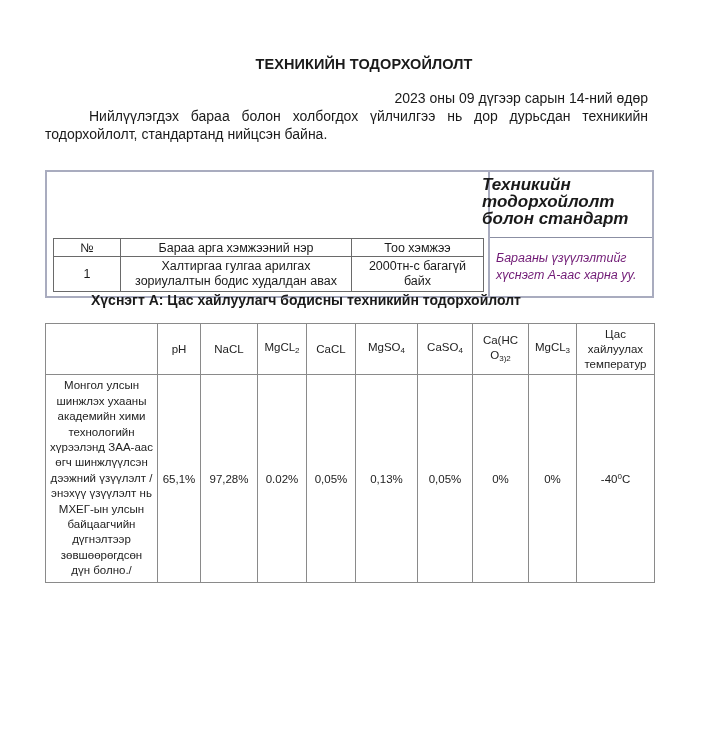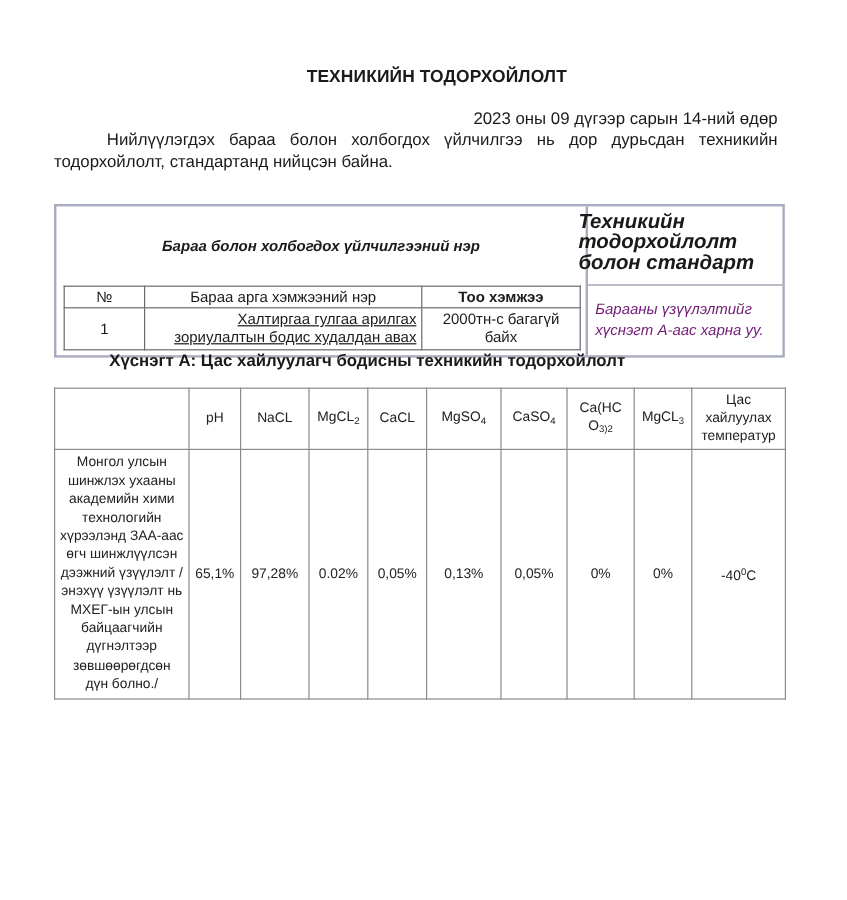--- a/index.html
+++ b/index.html
@@ -22,22 +22,22 @@
   .t1-divider-h-right { position: absolute; left: 443px; top: 65px; width: 162px; height: 1px; background: #8b8fa3; }
   .t1-right-head { position: absolute; left: 435px; top: 4px; width: 162px; text-align: left;
                    font-weight: bold; font-style: italic; font-size: 17px; line-height: 17px; }
   .t1-right-body { position: absolute; left: 449px; top: 78px; width: 156px; font-style: italic;
                    font-size: 12.5px; line-height: 17px; color: #701a75; }
   table.inner { position: absolute; left: 6px; top: 66px; width: 431px; border-collapse: collapse;
                 font-size: 12.5px; }
   table.inner td { border: 1px solid #6a6a6a; text-align: center; padding: 0 4px; }
   table.inner tr.head td { height: 17px; }
   table.inner tr.body td { height: 34px; line-height: 15px; }
-  table.inner td.name { text-align: right; text-decoration: underline; }
-  table.inner td.bold { font-weight: bold; }
+  table.inner td.name { text-align: center; }
+  table.inner td.bold { font-weight: normal; }
 
   .caption { position: absolute; top: 292px; left: 91px; font-size: 14px; font-weight: bold; }
 
   
   table.spec { position: absolute; left: 45px; top: 323px; border-collapse: collapse;
                font-size: 11.5px; color: #222; }
   table.spec td { border: 1px solid #8a8a8a; text-align: center; vertical-align: middle; padding: 0 2px; }
   table.spec tr.h td { height: 50px; line-height: 15px; }
   table.spec tr.r1 td { height: 207px; }
   table.spec tr.r2 td { height: 58px; }
@@ -46,21 +46,20 @@
   sup.s { font-size: 8px; vertical-align: 4px; }
 </style>
 </head>
 <body>
 
 <div class="title">ТЕХНИКИЙН ТОДОРХОЙЛОЛТ</div>
 <div class="date">2023 оны 09 дүгээр сарын 14-ний өдөр</div>
 <div class="intro"><span class="indent"></span><span>Нийлүүлэгдэх бараа болон холбогдох үйлчилгээ нь дор дурьсдан техникийн тодорхойлолт, стандартанд нийцсэн байна.</span></div>
 
 <div class="t1-frame">
-  <div class="t1-left-head">Бараа болон холбогдох үйлчилгээний нэр</div>
   <div class="t1-divider-v"></div>
   <div class="t1-divider-h-right"></div>
   <div class="t1-right-head">Техникийн тодорхойлолт болон стандарт</div>
   <div class="t1-right-body">Барааны үзүүлэлтийг хүснэгт А-аас харна уу.</div>
   <table class="inner">
     <tbody>
         <tr class="head">
       <td style="width:58px">№</td>
       <td style="width:222px">Бараа арга хэмжээний нэр</td>
       <td class="bold">Тоо хэмжээ</td>

